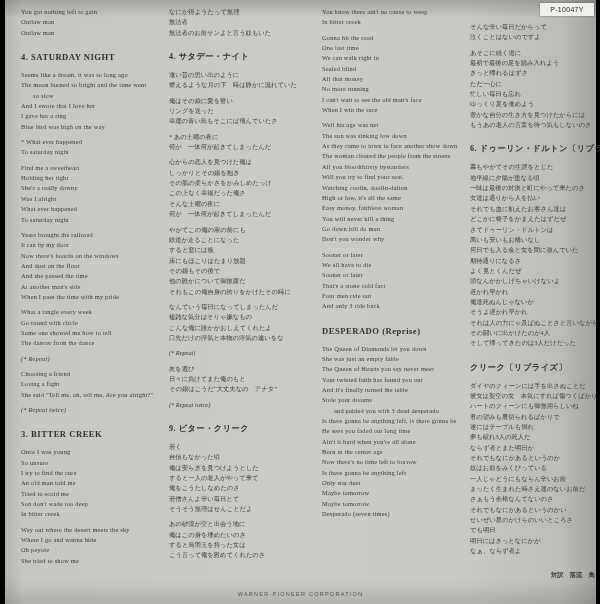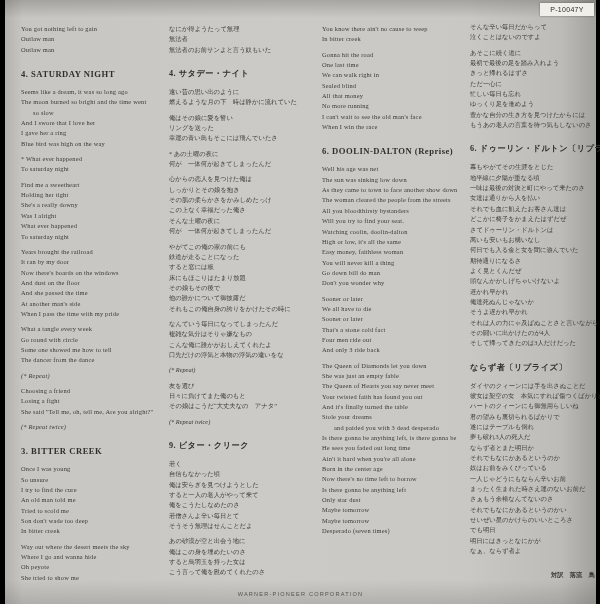--- a/index.html
+++ b/index.html
@@ -2,21 +2,21 @@
 <html><head>
 <meta charset="utf-8">
 <style>
   html,body{margin:0;padding:0;background:#111;}
   #scan{position:relative;width:600px;height:604px;background:#000;overflow:hidden;
         font-family:"Liberation Serif","DejaVu Serif",serif;}
   #paper{position:absolute;left:5px;top:0;right:4px;bottom:0;
          background:linear-gradient(90deg,#b3b2ae 0%,#c7c6c2 3%,#cbcac6 45%,#c9c8c4 78%,#bdbcb8 94%,#a2a19d 100%);}
   #paper:before{content:"";position:absolute;inset:0;
          background:linear-gradient(180deg,rgba(0,0,0,.18) 0%,rgba(0,0,0,0) 3%,rgba(0,0,0,0) 96%,rgba(0,0,0,.12) 100%);}
-  .col{position:absolute;top:24px;color:#3c3b38;}
+  .col{position:absolute;top:7px;color:#3c3b38;}
   #col1{left:16px;width:142px;}
   #col2{left:164px;width:146px;}
   #col3{left:317px;width:142px;}
   #col4{left:465px;width:131px;top:22px;}
   .line{font-size:6.4px;line-height:10.35px;white-space:nowrap;letter-spacing:.2px;}
   .indent{padding-left:12px;}
   .note{font-style:italic;}
   .credit{text-align:right;padding-right:6px;margin-top:14px;font-weight:bold;}
   .gap{height:5px;}
   .heading{font-size:8.6px;font-weight:bold;letter-spacing:.5px;line-height:12px;
@@ -163,41 +163,41 @@
         <div class="gap"></div>
         <div class="line">Gonna hit the road</div>
         <div class="line">One last time</div>
         <div class="line">We can walk right in</div>
         <div class="line">Sealed blind</div>
         <div class="line">All that money</div>
         <div class="line">No more running</div>
         <div class="line">I can't wait to see the old man's face</div>
         <div class="line">When I win the race</div>
         <div class="gap"></div>
-        <div class="heading">6. DOOLIN-DALTON (Reprise)</div>
         <div class="line">Well his age was net</div>
         <div class="line">The sun was sinking low down</div>
         <div class="line">As they came to town to face another show down</div>
         <div class="line">The woman cleared the people from the streets</div>
         <div class="line">All you bloodthirsty bystanders</div>
         <div class="line">Will you try to find your seat.</div>
         <div class="line">Watching coolin, doolin-dalton</div>
         <div class="line">High or low, it's all the same</div>
         <div class="line">Easy money, faithless woman</div>
         <div class="line">You will never kill a thing</div>
         <div class="line">Go down bill do man</div>
         <div class="line">Don't you wonder why</div>
         <div class="gap"></div>
         <div class="line">Sooner or later</div>
         <div class="line">We all have to die</div>
         <div class="line">Sooner or later</div>
         <div class="line">That's a stone cold fact</div>
         <div class="line">Four men ride out</div>
         <div class="line">And only 3 ride back</div>
         <div class="gap"></div>
+        <div class="heading">DESPERADO (Reprise)</div>
         <div class="line">The Queen of Diamonds let you down</div>
         <div class="line">She was just an empty fable</div>
         <div class="line">The Queen of Hearts you say never meet</div>
         <div class="line">Your twisted faith has found you out</div>
         <div class="line">And it's finally turned the table</div>
         <div class="line">Stole your dreams</div>
         <div class="line indent">and paided you with 3 dead desperado</div>
         <div class="line">Is there gonna be anything left, is there gonna be</div>
         <div class="line">He sees you faded out long time</div>
         <div class="line">Ain't it hard when you're all alone</div>
@@ -236,21 +236,21 @@
         <div class="line">期待通りになるさ</div>
         <div class="line">よく見とくんだぜ</div>
         <div class="line">頭なんかかしげちゃいけないよ</div>
         <div class="line">遅かれ早かれ</div>
         <div class="line">俺達死ぬんじゃないか</div>
         <div class="line">そうよ遅かれ早かれ</div>
         <div class="line">それは人の力にゃ及ばぬことさと言いながら</div>
         <div class="line">その闘いに出かけたのが4人</div>
         <div class="line">そして帰ってきたのは3人だけだった</div>
         <div class="gap"></div>
-        <div class="heading">ならず者〔リプライズ〕</div>
+        <div class="heading">クリーク〔リプライズ〕</div>
         <div class="line">ダイヤのクィーンには手を出さぬことだ</div>
         <div class="line">彼女は架空の女　本気にすれば傷つくばかりさ</div>
         <div class="line">ハートのクィーンにも御無用らしいね</div>
         <div class="line">君の望みも裏切られるばかりで</div>
         <div class="line">遂にはテーブルも倒れ</div>
         <div class="line">夢も破れ3人の死人だ</div>
         <div class="line">ならず者とまた明日か</div>
         <div class="line">それでもなにかあるというのか</div>
         <div class="line">奴はお前をみくびっている</div>
         <div class="line">一人じゃどうにもならん辛いお前</div>

